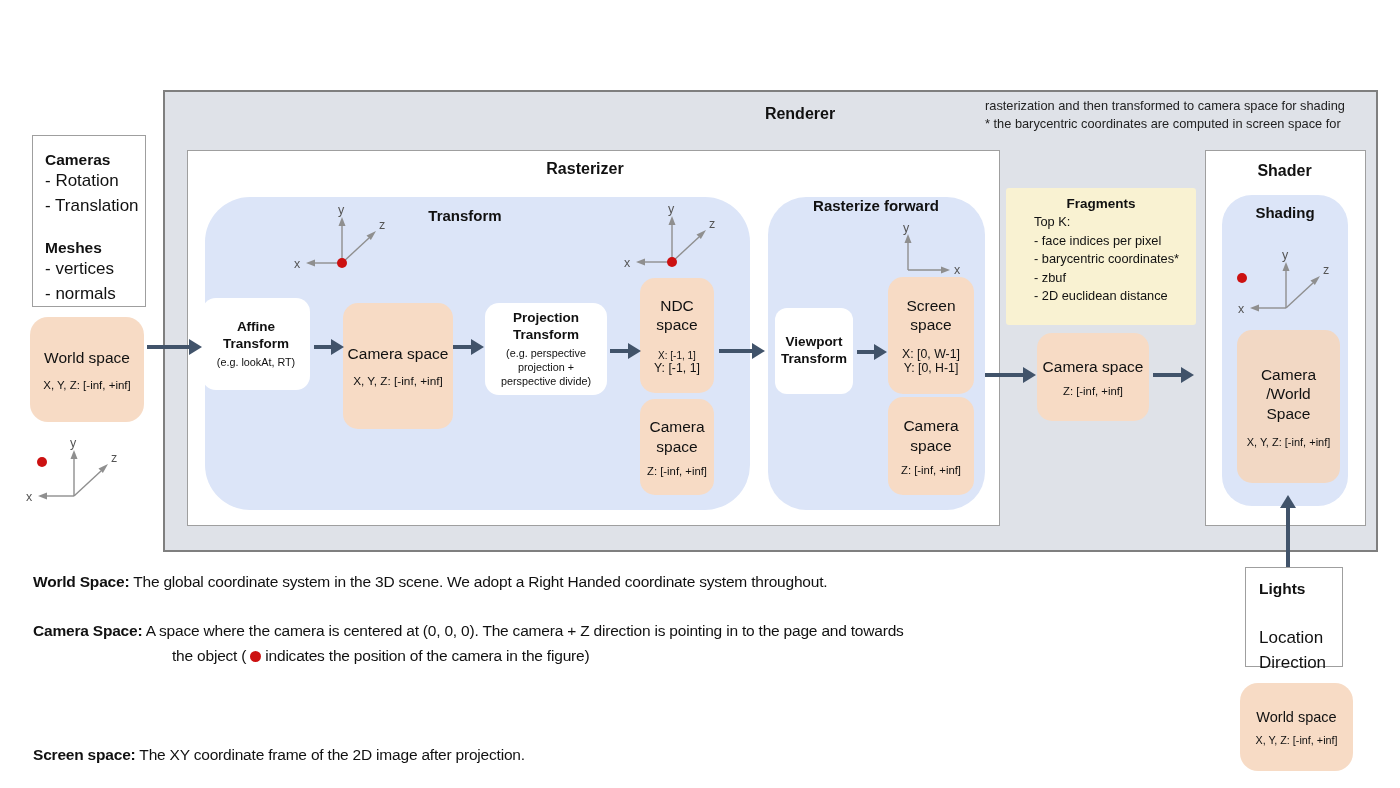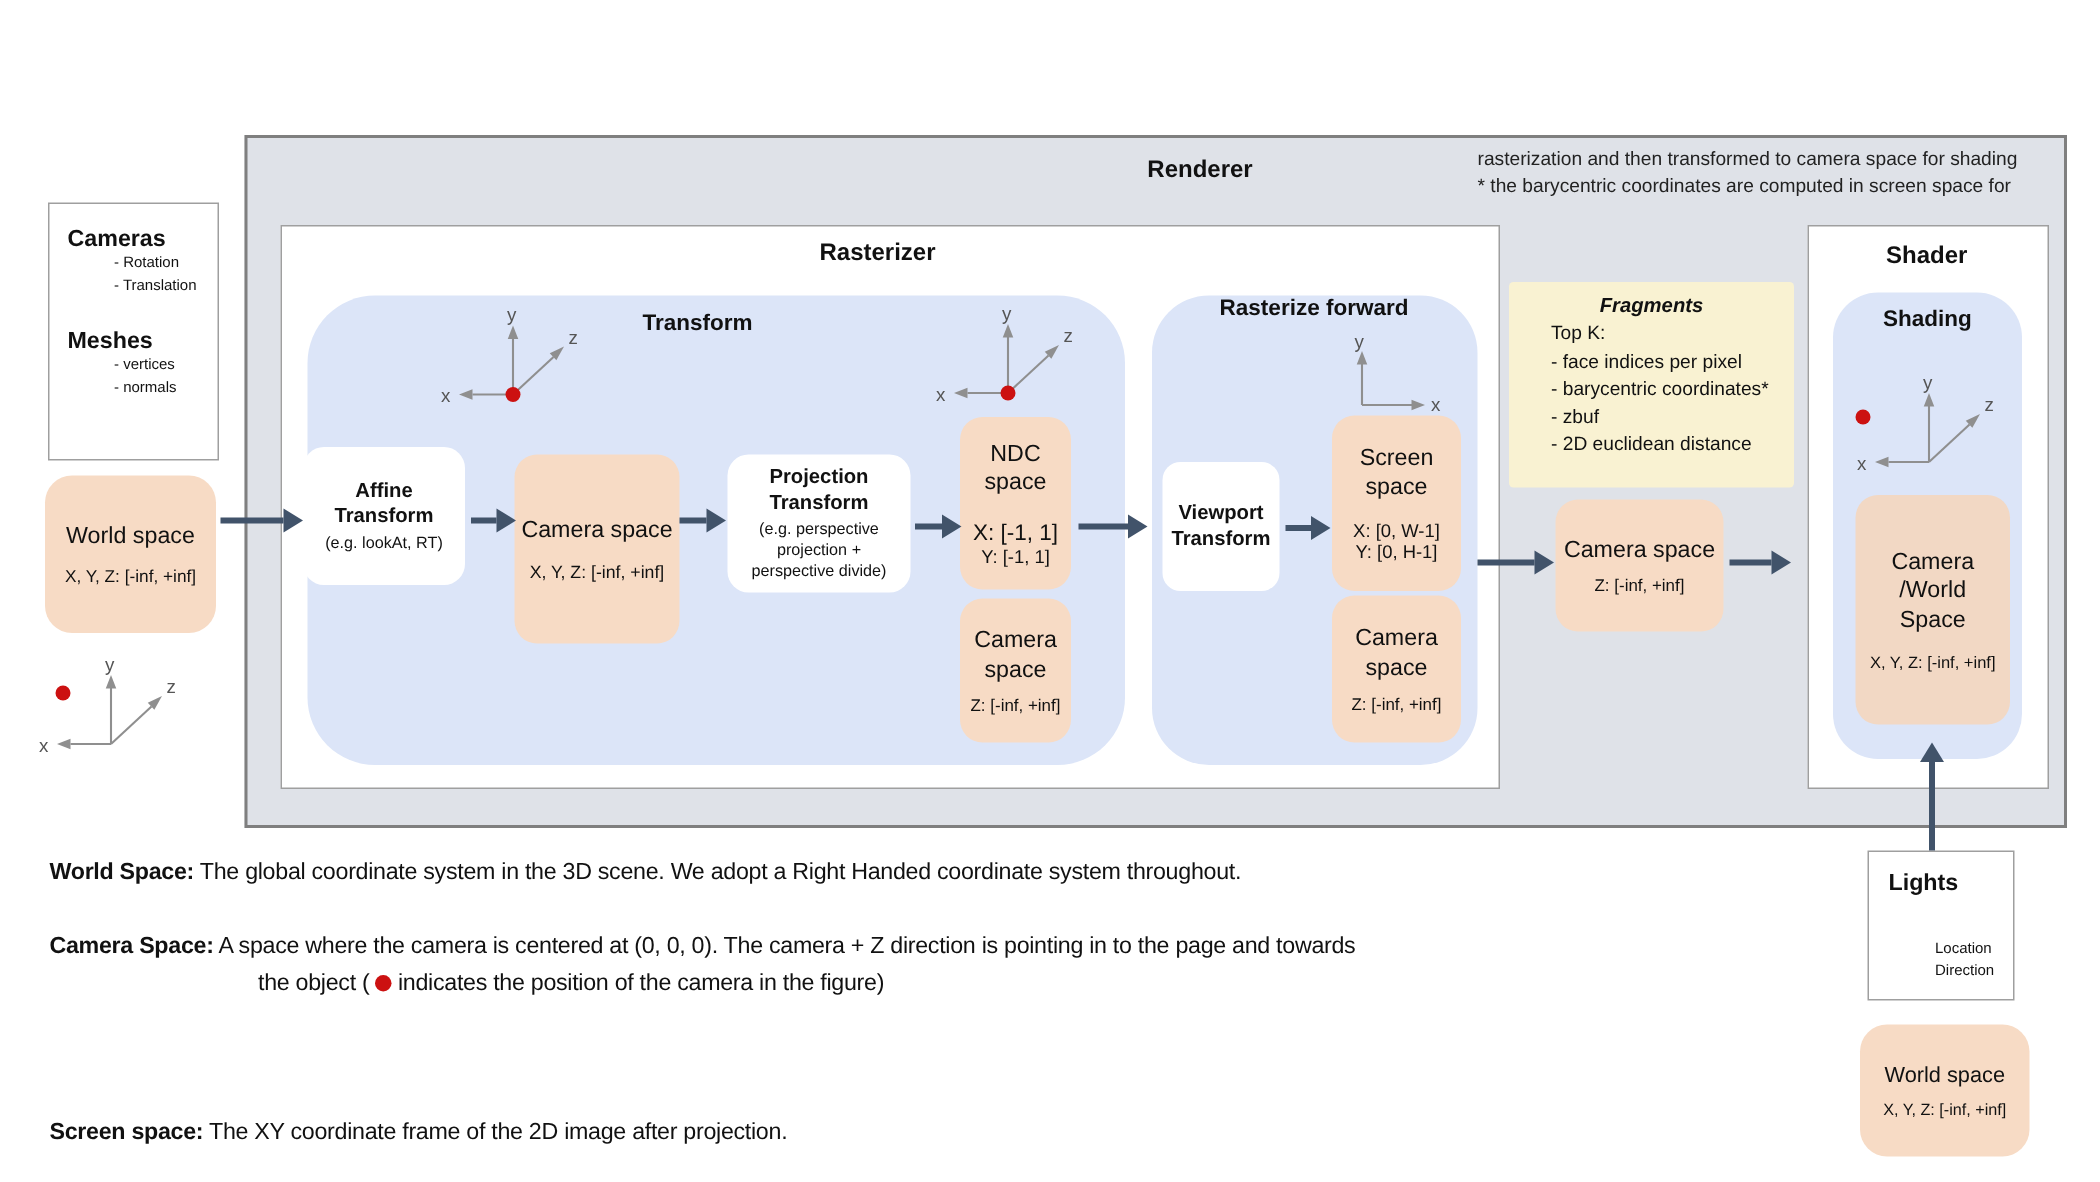--- a/index.html
+++ b/index.html
@@ -1,20 +1,20 @@
 <!DOCTYPE html>
 <html><head>
 <meta charset="utf-8">
 <style>
   html,body{margin:0;padding:0;background:#fff;}
   #canvas{position:relative;width:1400px;height:788px;background:#fff;overflow:hidden;
           font-family:"Liberation Sans",sans-serif;color:#111;}
   .abs{position:absolute;}
   .center{text-align:center;}
-  .bold{font-weight:bold;font-style:italic;}
+  .bold{font-weight:bold;}
   
   .gray-panel{background:#dfe2e8;border:2px solid #7f7f7f;}
   .white-panel{background:#ffffff;border:1.5px solid #9f9f9f;}
   .blue-panel{background:#dce5f8;border-radius:45px;}
   .blue-panel-sm{background:#dce5f8;border-radius:30px;}
   .orange-box{background:#f7dbc5;border-radius:15px;}
   .white-round{background:#ffffff;border-radius:14px;}
   .yellow-box{background:#f9f2d2;border-radius:3px;}
   .flexcol{display:flex;flex-direction:column;align-items:center;justify-content:center;text-align:center;}
   
@@ -26,21 +26,21 @@
     border-bottom:13px solid #41536a;border-left:8px solid transparent;border-right:8px solid transparent;}
   
   .sec-title{font-weight:bold;font-size:16px;}
   .sub-title{font-weight:bold;font-size:15px;}
   .note{font-size:12.8px;line-height:1.38;color:#222;}
   .space-title{font-size:15.5px;line-height:1.25;}
   .range{font-size:12px;margin-top:11px;}
   .mini-title{font-weight:bold;font-size:13.5px;line-height:1.25;}
   .mini-sub{font-size:10.8px;line-height:1.3;margin-top:2px;}
   .list-head{font-weight:bold;font-size:15.5px;}
-  .list-item{font-size:10px;line-height:1.45;margin-left:31px;}
+  .list-item{font-size:17px;line-height:1.45;}
   .frag-line{font-size:12.8px;line-height:1.45;}
   .def{font-size:15.5px;white-space:nowrap;letter-spacing:-0.2px;}
   .def .term{font-weight:bold;}
   .red-dot-inline{display:inline-block;width:11px;height:11px;border-radius:50%;background:#c11;
     vertical-align:-1px;margin:0 4px;}
   svg text{font-family:"Liberation Sans",sans-serif;font-size:12.5px;fill:#555;}
 </style>
 </head>
 <body>
 
@@ -95,21 +95,21 @@
     <line x1="50" y1="64" x2="77" y2="39" stroke="#8f8f8f" stroke-width="1.4"></line>
     <polygon points="84,32 78.9,41.1 74.5,36.5" fill="#8f8f8f"></polygon>
     <circle cx="50" cy="64" r="5" fill="#c11"></circle>
     <text x="2" y="69">x</text>
     <text x="46" y="15">y</text>
     <text x="87" y="30">z</text>
   </svg>
 
   <div class="abs orange-box flexcol" style="left:640px;top:278px;width:74px;height:115px;">
     <div class="space-title" style="width:50px;">NDC space</div>
-    <div class="range" style="margin-top:16px;font-size:15px;">X: [-1, 1]</div>
+    <div class="range" style="margin-top:16px;font-size:10px;">X: [-1, 1]</div>
     <div style="font-size:12.3px;">Y: [-1, 1]</div>
   </div>
 
   <div class="abs orange-box flexcol" style="left:640px;top:399px;width:74px;height:96px;">
     <div class="space-title" style="width:55px;">Camera space</div>
     <div class="range" style="font-size:11.3px;margin-top:9px;">Z: [-inf, +inf]</div>
   </div>
 
   <div class="abs blue-panel" style="left:768px;top:197px;width:217px;height:313px;border-radius:38px;"></div>
   <div class="abs sub-title center" style="left:786px;top:197px;width:180px;">Rasterize forward</div>

